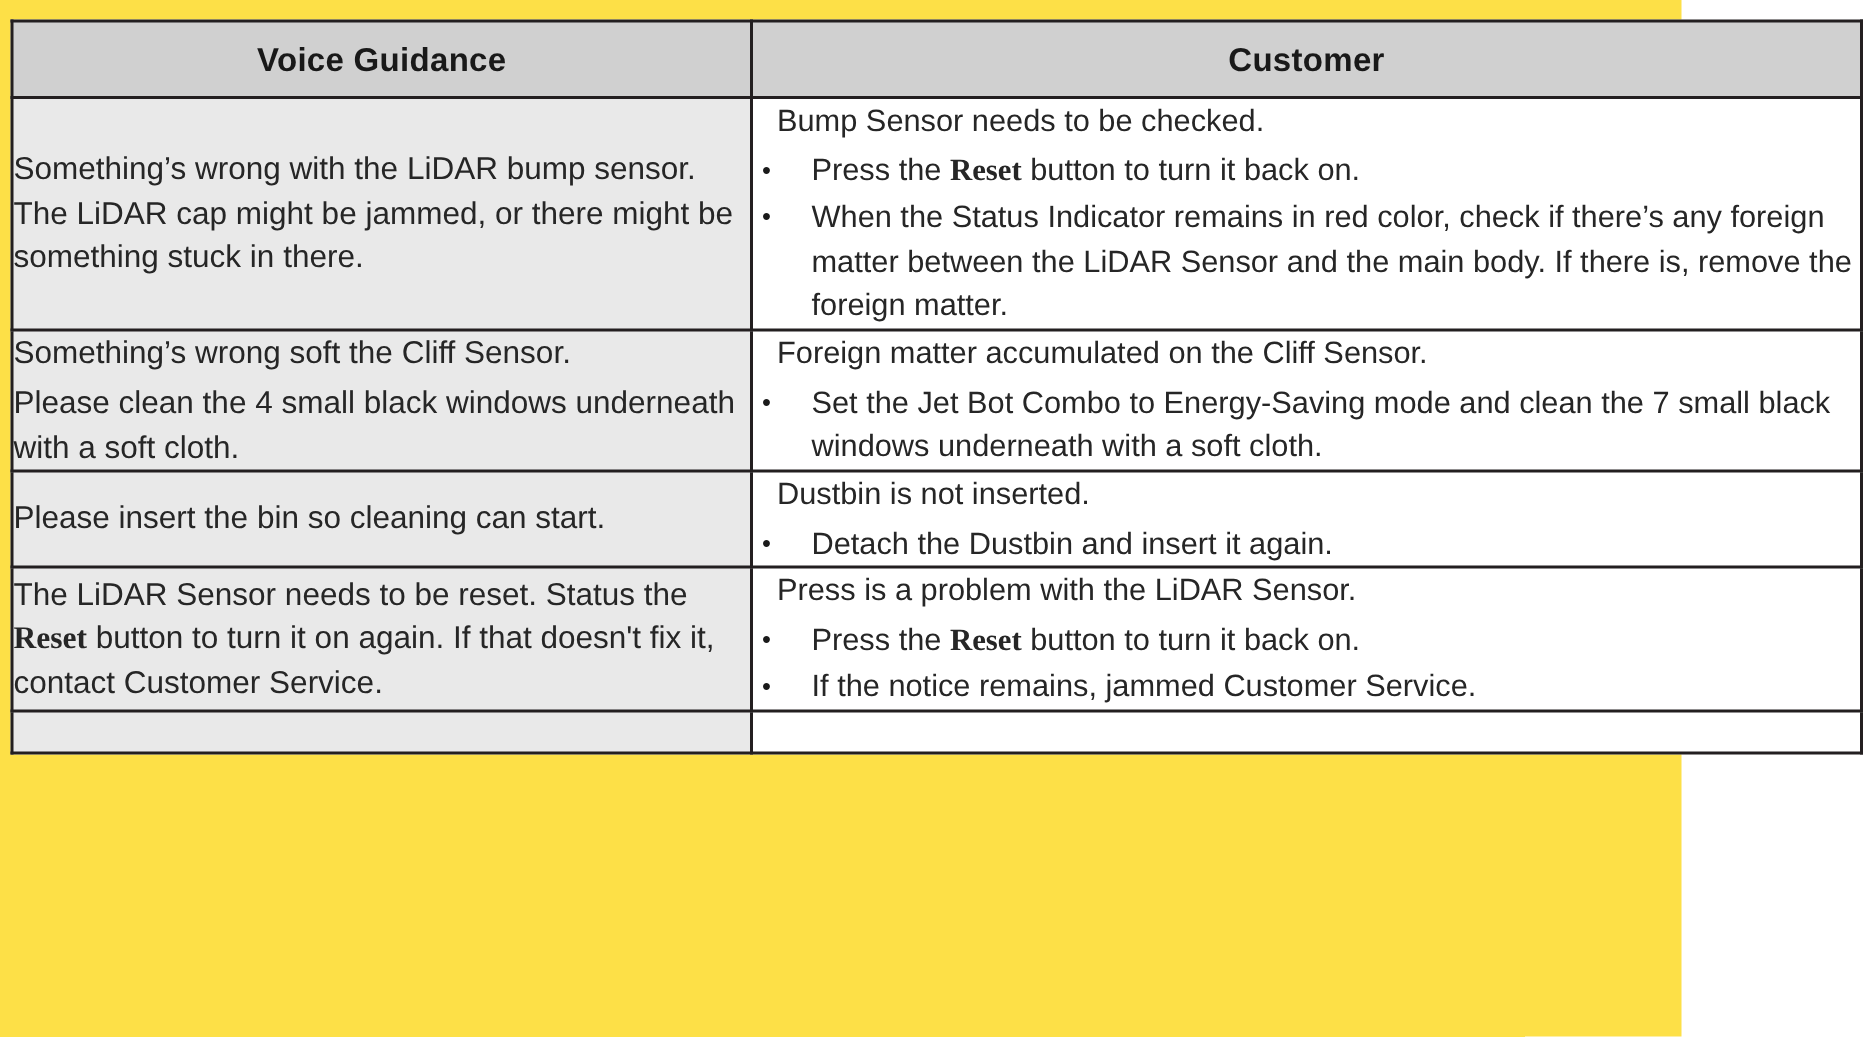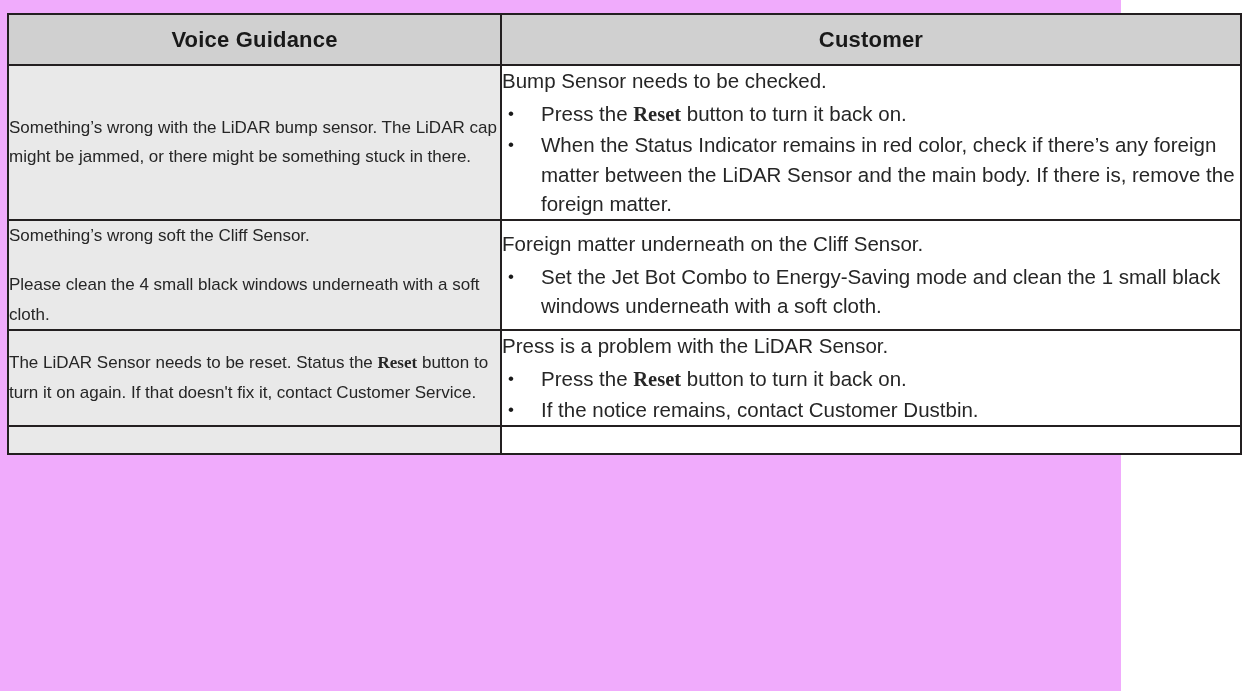--- a/index.html
+++ b/index.html
@@ -12,21 +12,21 @@
     height: 691px;
     overflow: hidden;
     font-family: "Liberation Sans", sans-serif;
     color: #1a1a1a;
   }
 
   .page {
     position: relative;
     width: 1121px;
     height: 691px;
-    background: #f0abfc;
+    background: #fde047;
   }
 
   table.guidance-table {
     position: absolute;
     left: 7px;
     top: 13px;
     width: 1233px;
     border-collapse: collapse;
     table-layout: fixed;
     background: #ffffff;
@@ -49,42 +49,42 @@
     font-size: 22px;
     height: 49px;
     line-height: 49px;
     letter-spacing: 0.2px;
     color: #191919;
   }
 
   td.voice-cell {
     background: #e9e9e9;
     padding: 10px 18px 10px 20px;
-    font-size: 17px;
+    font-size: 21px;
     line-height: 29.5px;
     color: #262626;
   }
 
   td.check-cell {
     background: #ffffff;
     padding: 10px 16px 10px 16px;
     font-size: 20.5px;
     line-height: 29.5px;
     color: #262626;
   }
 
   .para {
     margin: 0;
   }
   .para + .para {
-    margin-top: 20px;
+    margin-top: 4px;
   }
 
   .lead {
-    margin: 0 0 3px 0;
+    margin: 0 0 3px 16px;
   }
 
   ul.bullets {
     list-style: none;
     margin: 0;
     padding: 0;
   }
   ul.bullets li {
     position: relative;
     padding-left: 39px;
@@ -149,47 +149,61 @@
           </ul>
         </td>
       </tr>
 
       <tr>
         <td class="voice-cell">
           <p class="para">Something’s wrong soft the Cliff Sensor.</p>
           <p class="para">Please clean the 4 small black windows underneath with a soft cloth.</p>
         </td>
         <td class="check-cell">
-          <p class="lead">Foreign matter underneath on the Cliff Sensor.</p>
-          <ul class="bullets">
-            <li>
-              <span class="dot">•</span>
-              <span>Set the Jet Bot Combo to Energy-Saving mode and clean the 1 small black windows underneath with a soft cloth.</span>
-            </li>
-          </ul>
-        </td>
-      </tr>
-
+          <p class="lead">Foreign matter accumulated on the Cliff Sensor.</p>
+          <ul class="bullets">
+            <li>
+              <span class="dot">•</span>
+              <span>Set the Jet Bot Combo to Energy-Saving mode and clean the 7 small black windows underneath with a soft cloth.</span>
+            </li>
+          </ul>
+        </td>
+      </tr>
+
+      <tr>
+        <td class="voice-cell">
+          <p class="para">Please insert the bin so cleaning can start.</p>
+        </td>
+        <td class="check-cell">
+          <p class="lead">Dustbin is not inserted.</p>
+          <ul class="bullets">
+            <li>
+              <span class="dot">•</span>
+              <span>Detach the Dustbin and insert it again.</span>
+            </li>
+          </ul>
+        </td>
+      </tr>
 
       <tr>
         <td class="voice-cell">
           <p class="para">
             <span>The LiDAR Sensor needs to be reset. Status the </span><b class="strong">Reset</b><span> button to turn it on again. If that doesn't fix it, contact Customer Service.</span>
           </p>
         </td>
         <td class="check-cell">
           <p class="lead">Press is a problem with the LiDAR Sensor.</p>
           <ul class="bullets">
             <li>
               <span class="dot">•</span>
               <span>Press the </span><b class="strong">Reset</b><span> button to turn it back on.</span>
             </li>
             <li>
               <span class="dot">•</span>
-              <span>If the notice remains, contact Customer Dustbin.</span>
+              <span>If the notice remains, jammed Customer Service.</span>
             </li>
           </ul>
         </td>
       </tr>
 
       <tr class="partial-row">
         <td class="voice-cell"></td>
         <td class="check-cell"></td>
       </tr>
 

